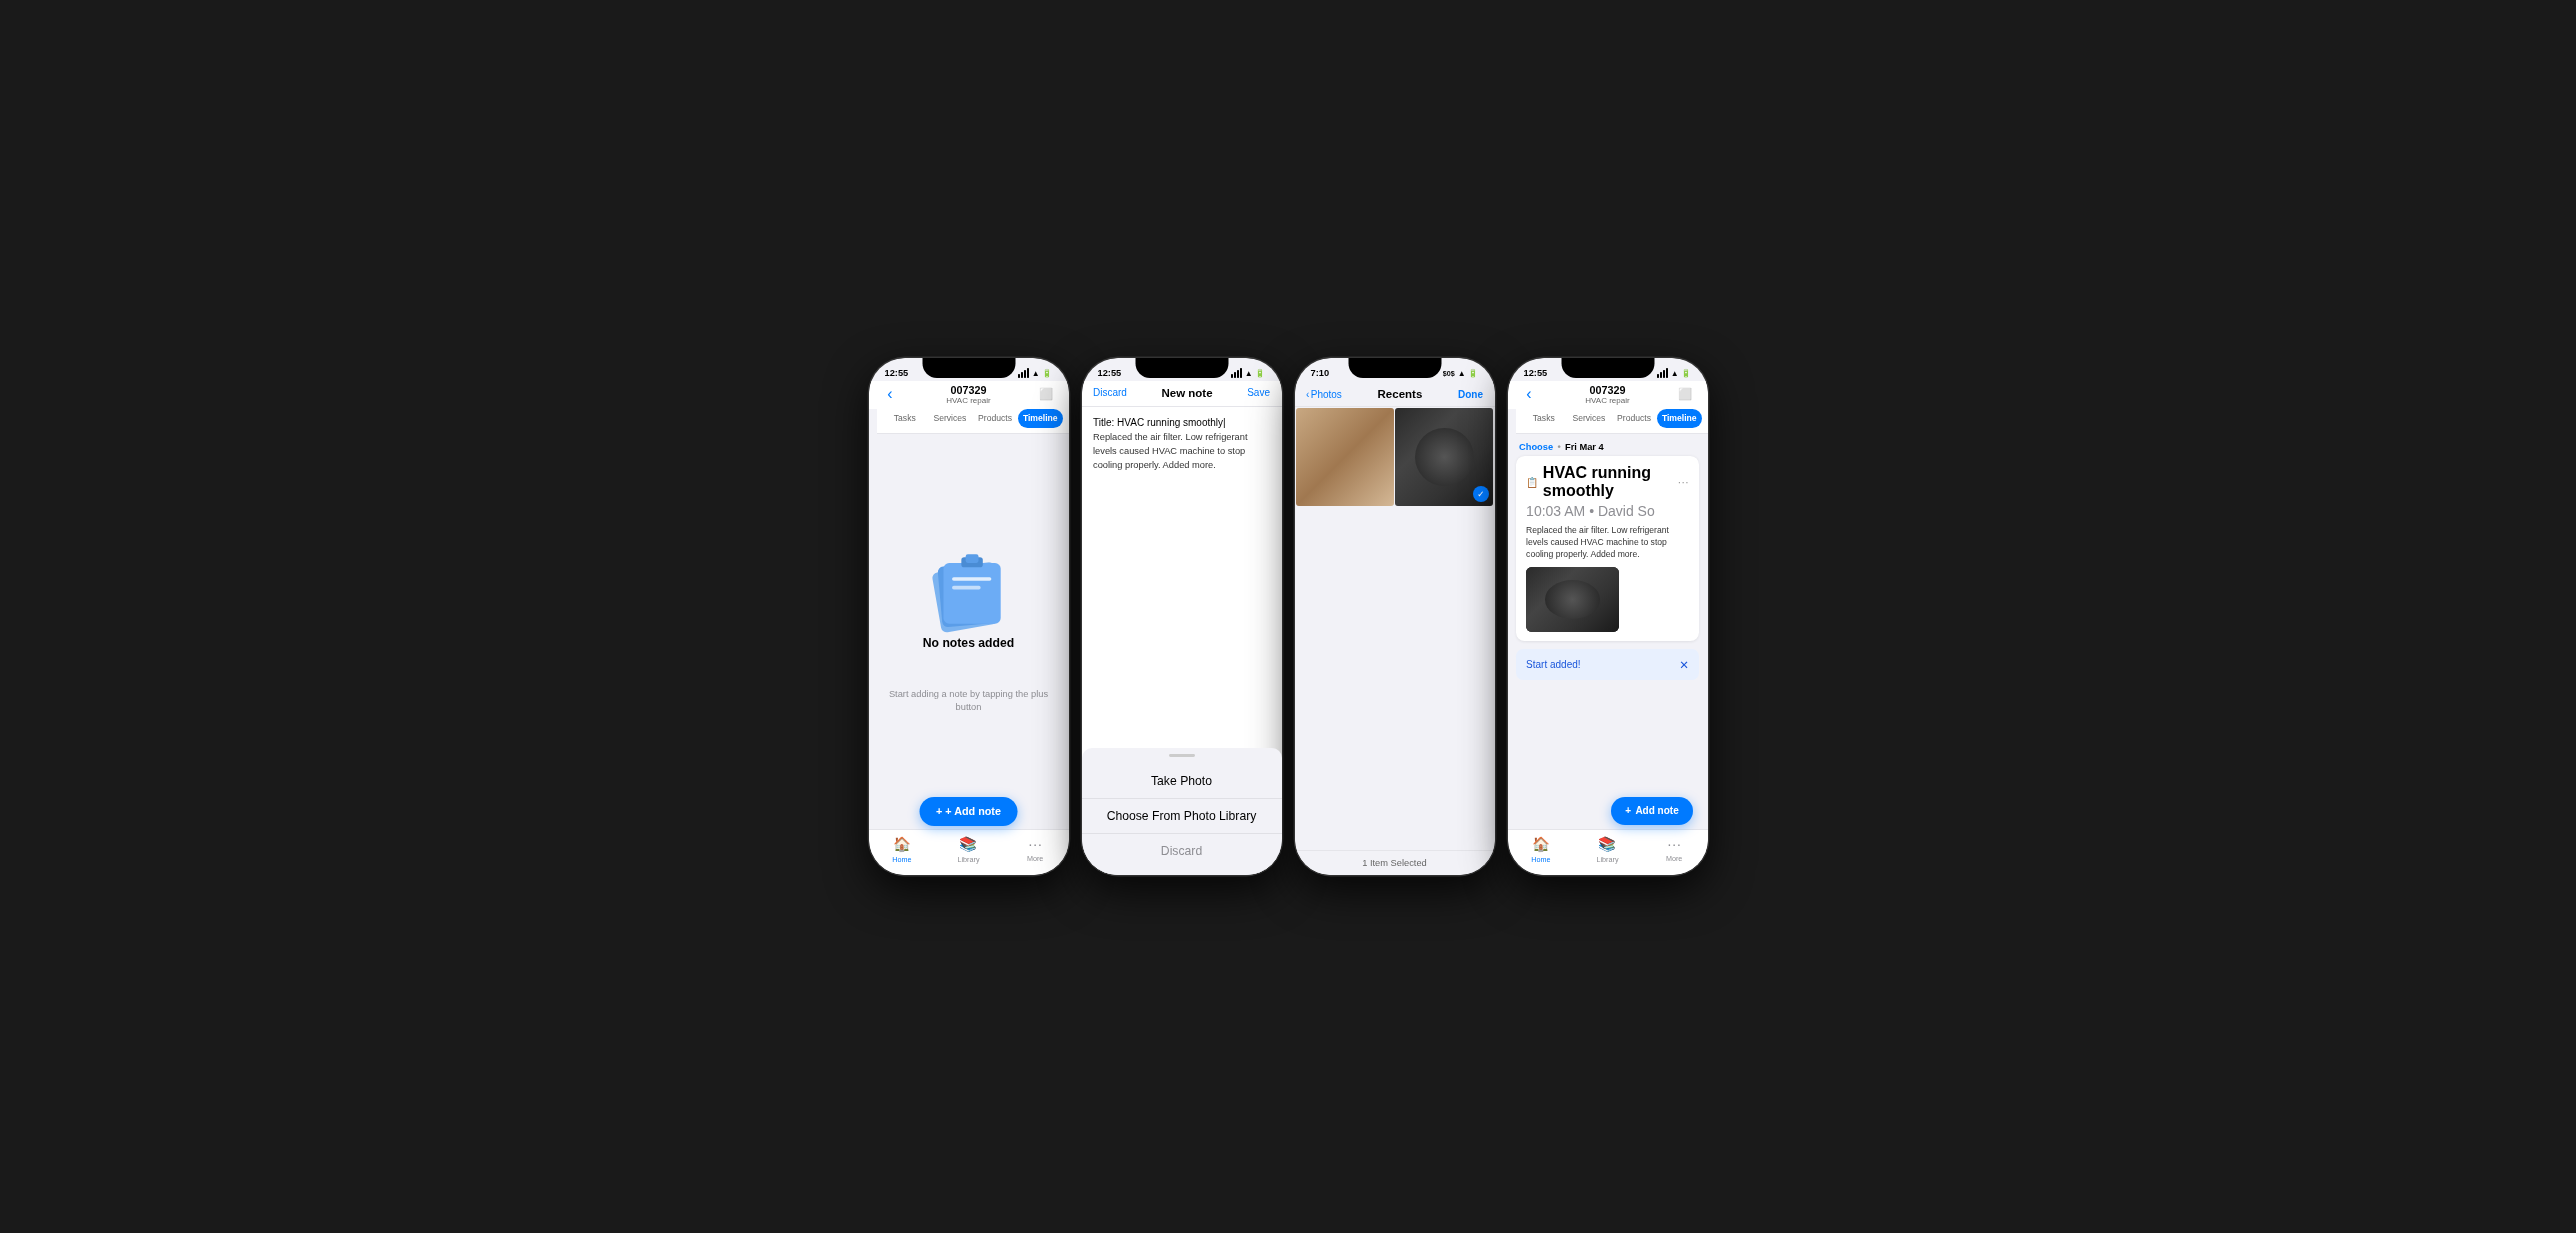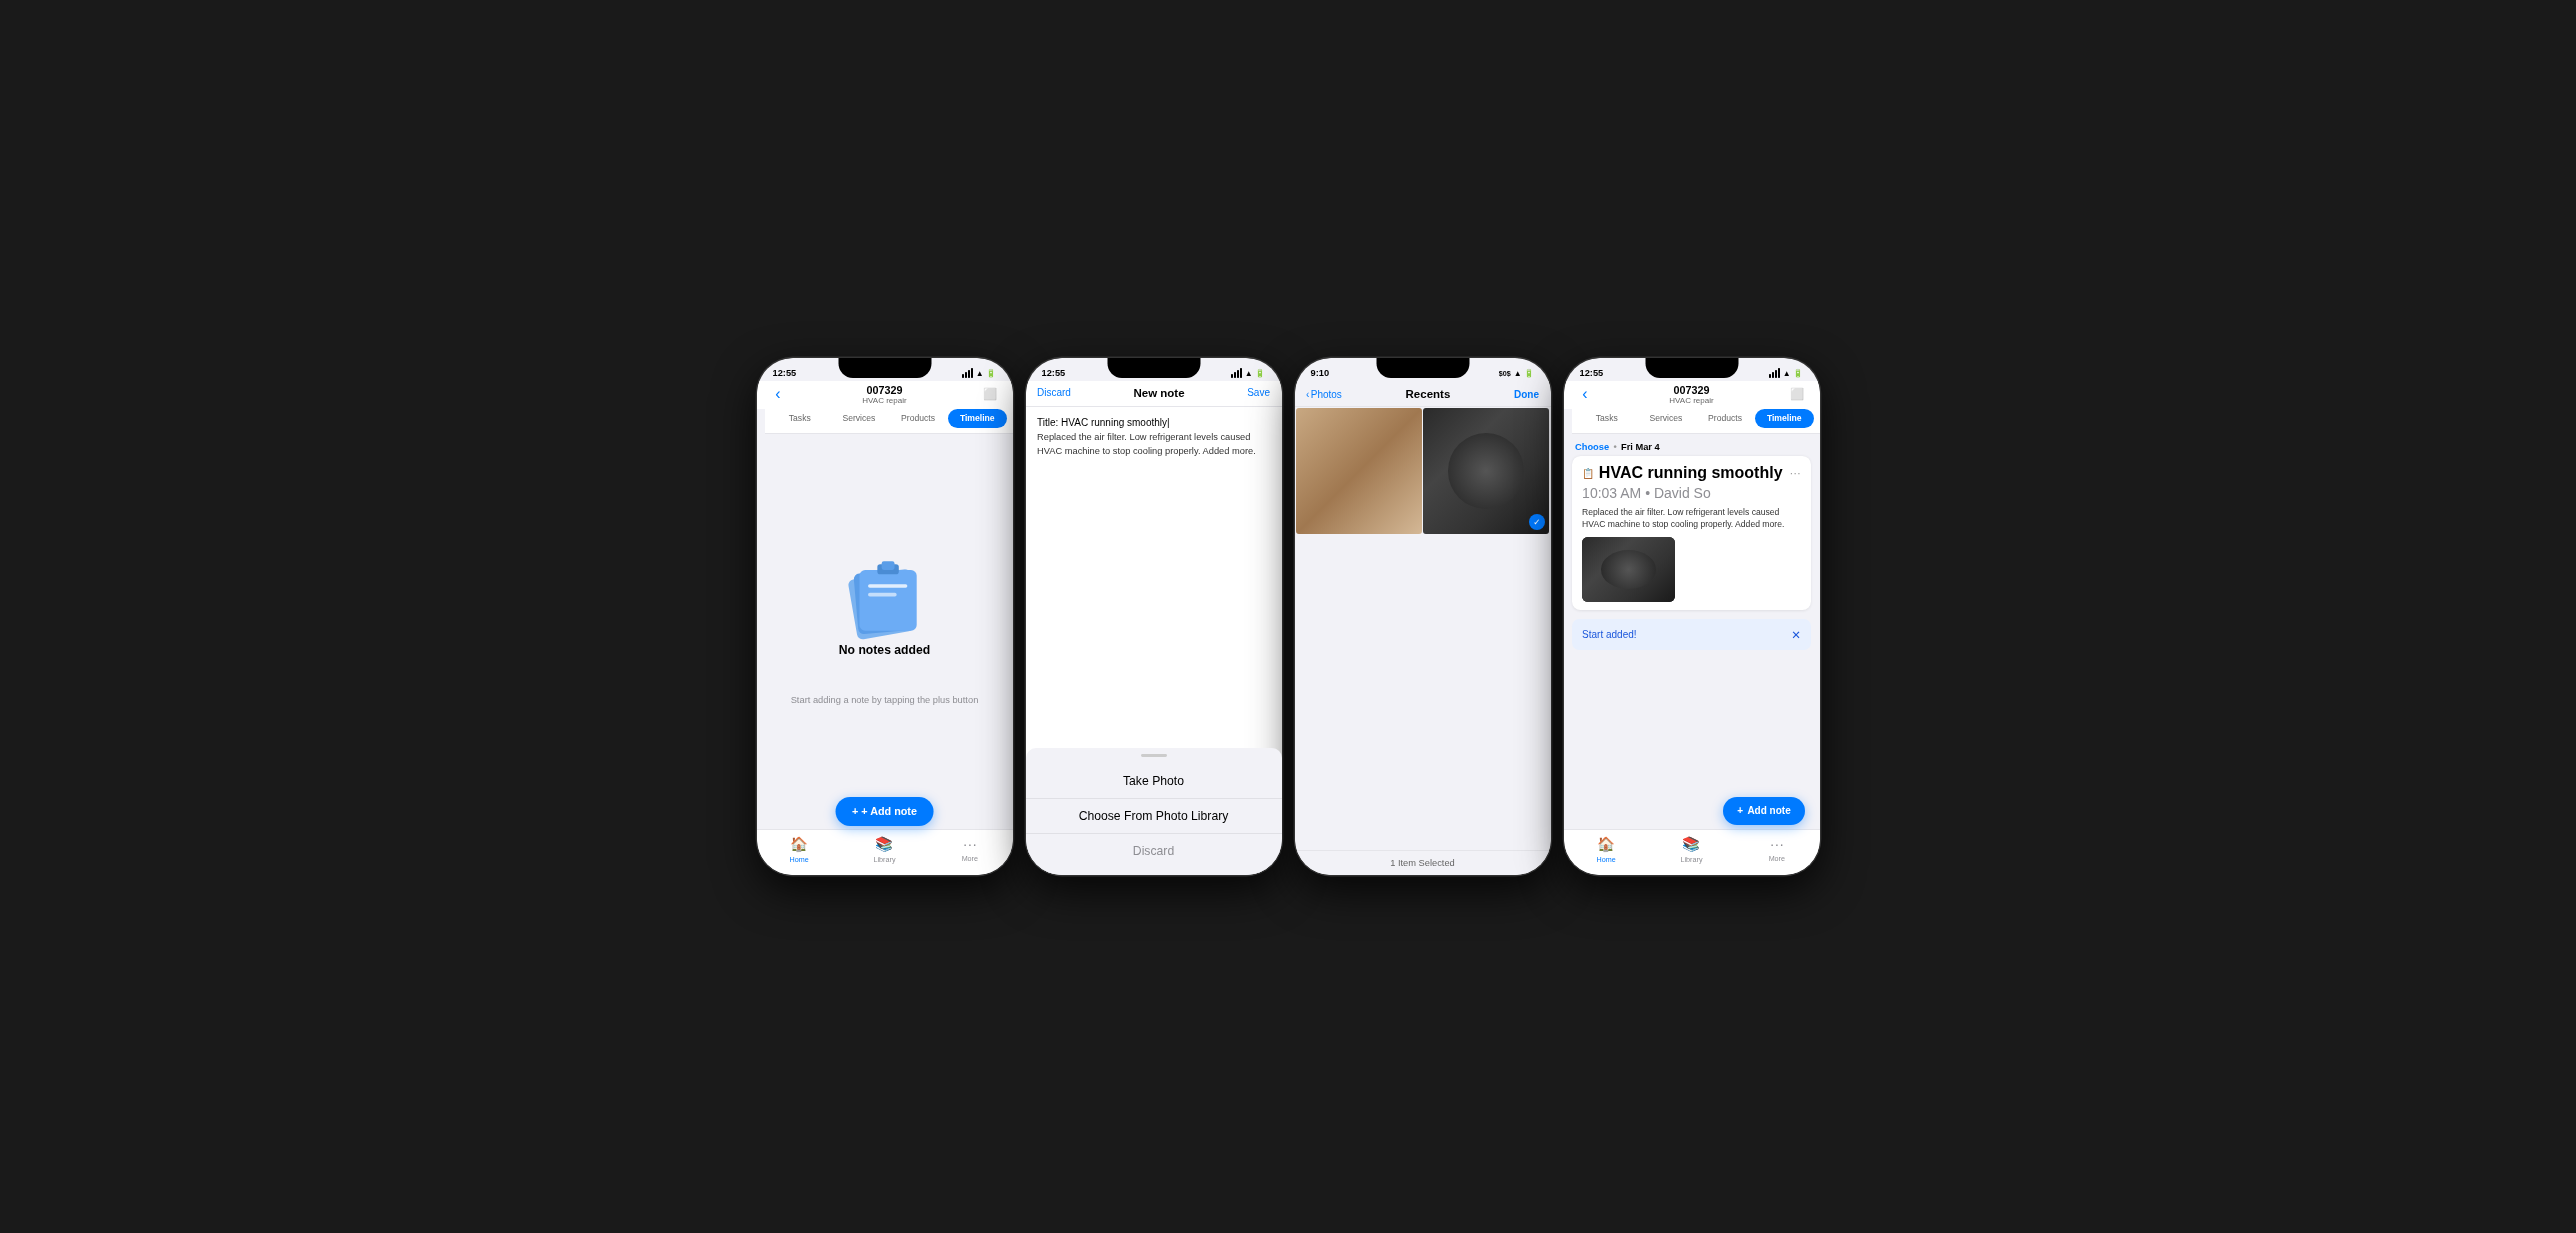--- a/index.html
+++ b/index.html
@@ -9,21 +9,21 @@
       justify-content: center;
       align-items: center;
       min-height: 100vh;
       font-family: -apple-system, BlinkMacSystemFont, 'SF Pro Display', 'Helvetica Neue', Arial, sans-serif;
       gap: 13px;
       padding: 14.4px;
     }
 
     
     .phone {
-      width: 256px;
+      width: 200px;
       height: 517px;
       background: #000;
       border-radius: 36px;
       position: relative;
       box-shadow: 0 0 0 1.4px #333, 0 14.4px 43px rgba(0,0,0,0.8);
       overflow: hidden;
       flex-shrink: 0;
       padding-left: 44px;
     }
     .phone-screen {
@@ -553,21 +553,21 @@
       <div class="action-sheet-item" style="color:#8e8e93;">Discard</div>
     </div>
   </div>
 </div>
 
 <div class="phone">
   <div class="notch"></div>
   <div class="phone-screen">
 
     <div class="status-bar">
-      <span class="status-time">9:10</span>
+      <span class="status-time">7:10</span>
       <div class="status-icons">
         <span style="font-size:7.2px;">$0$</span>
         <span>▲</span>
         <span>🔋</span>
       </div>
     </div>
 
     <div class="photos-header">
       <div class="photos-back">
         <span>‹</span>

